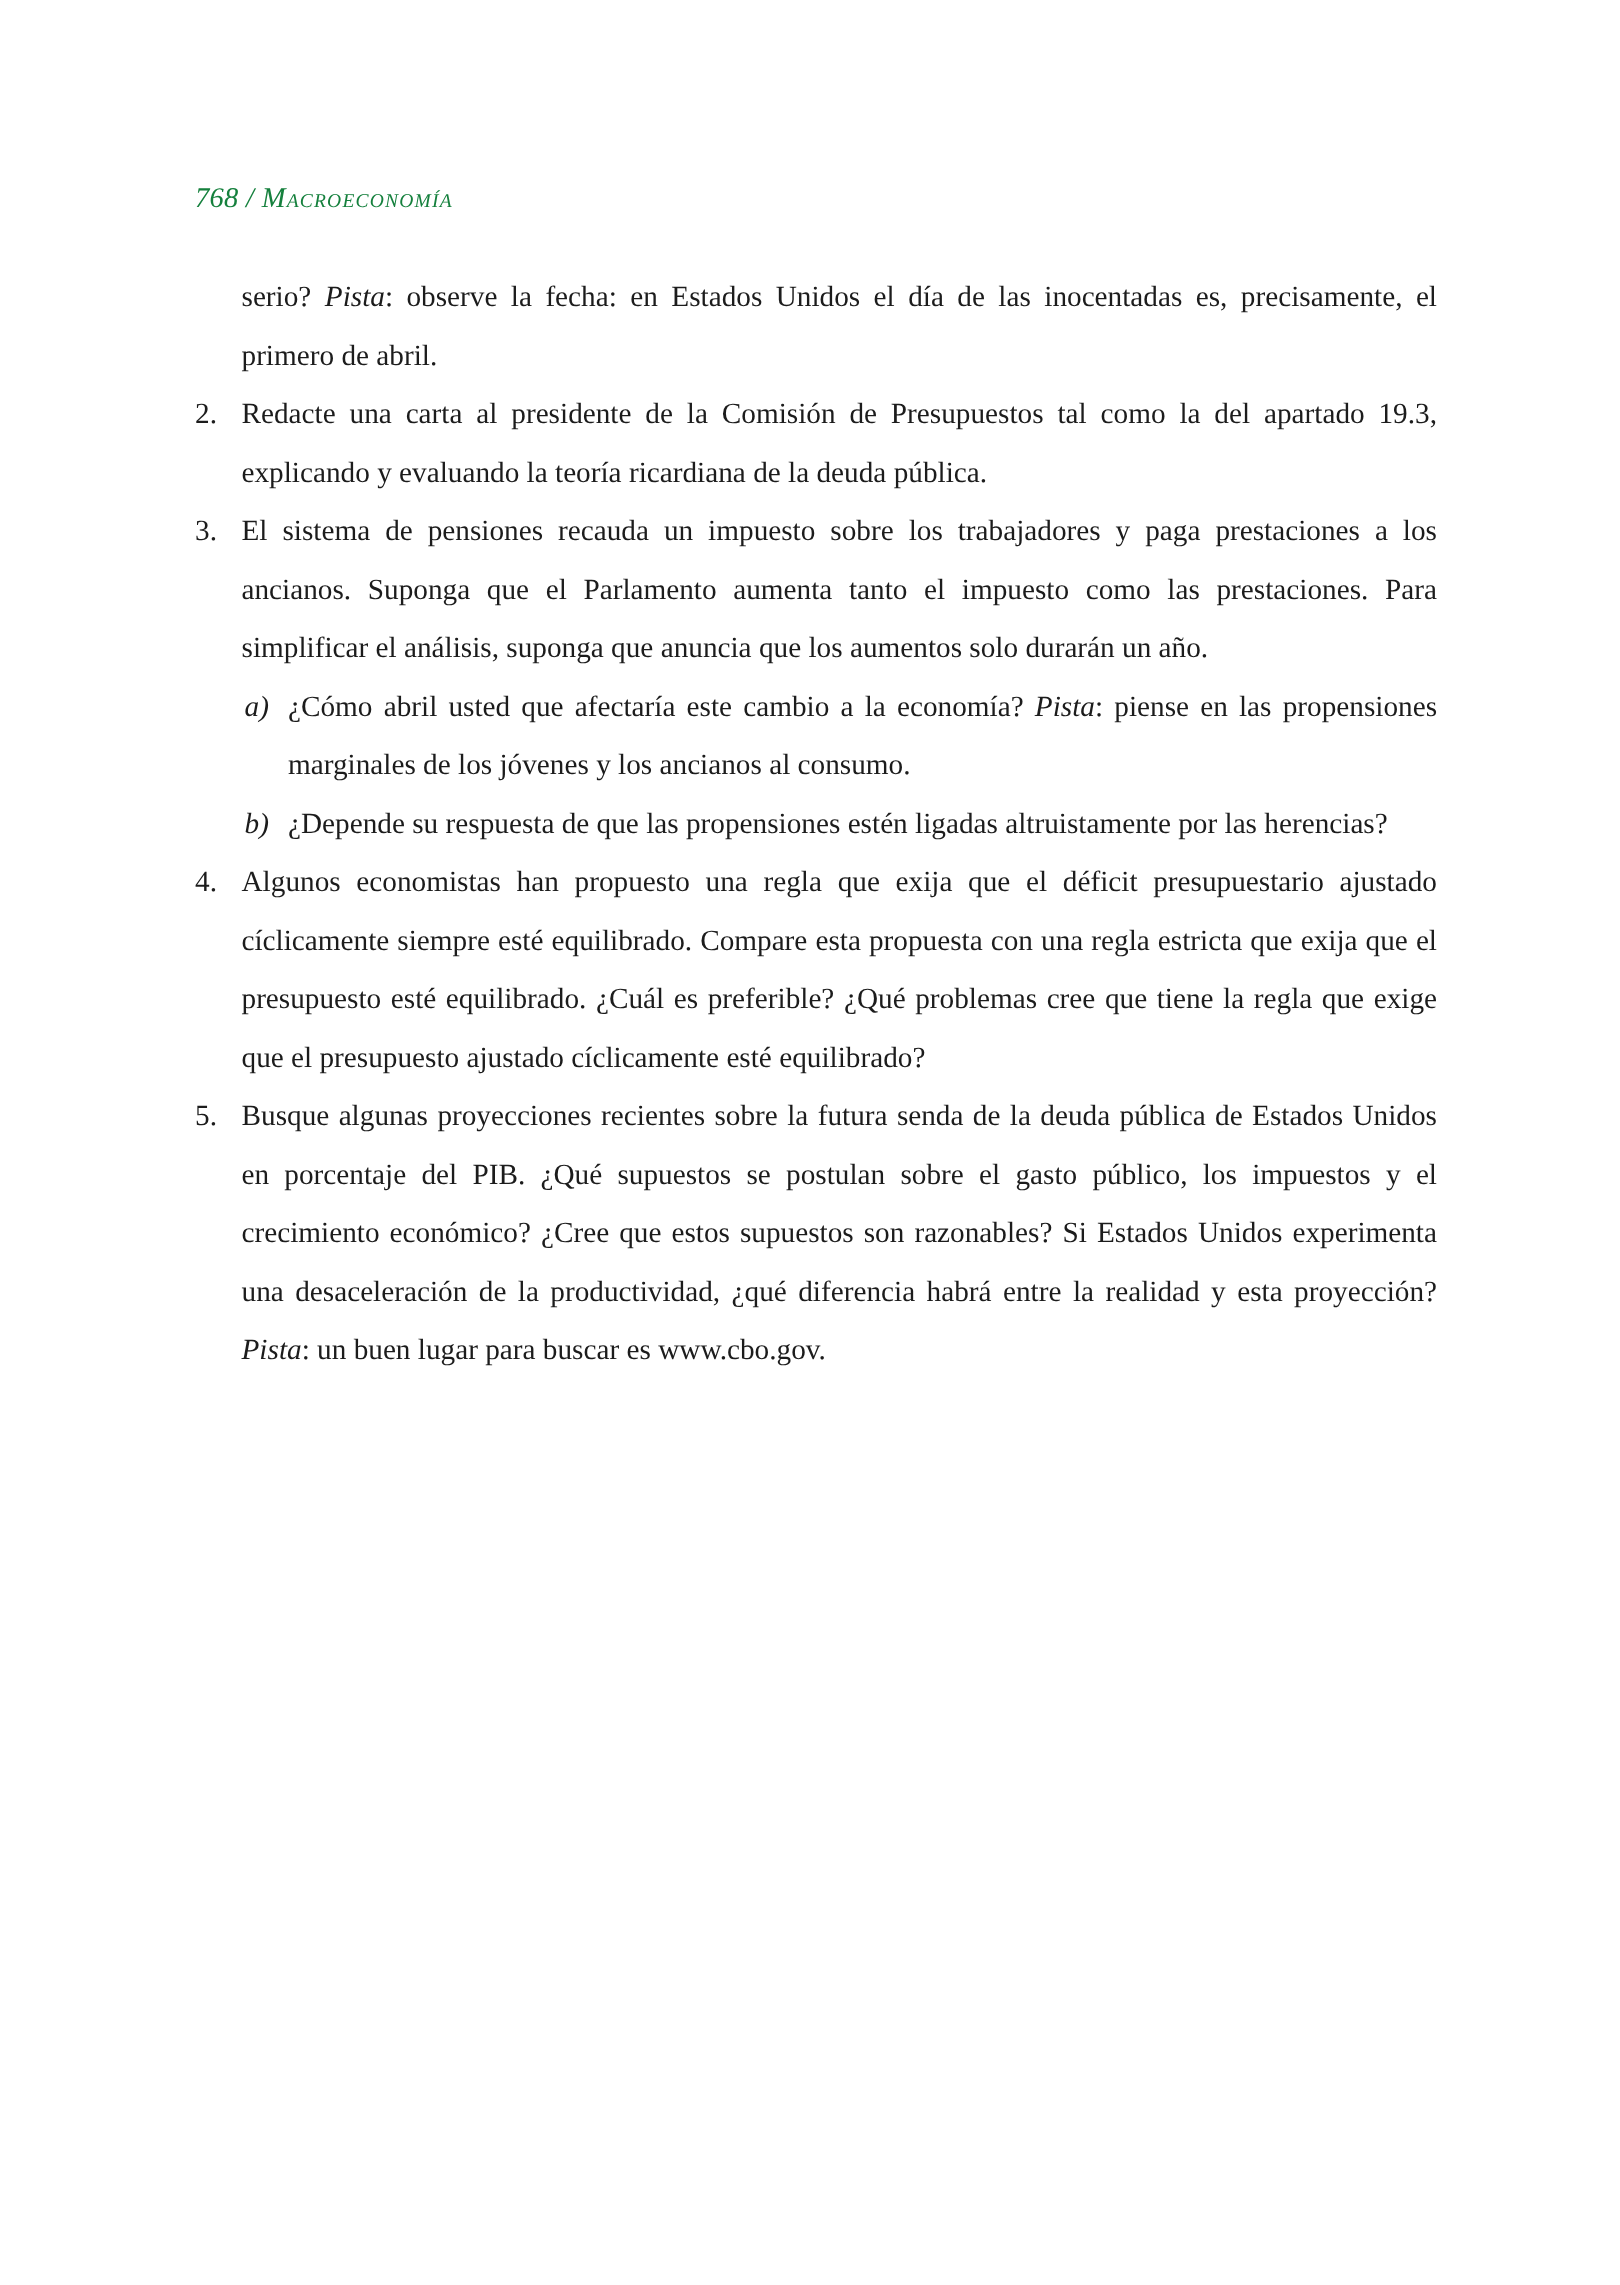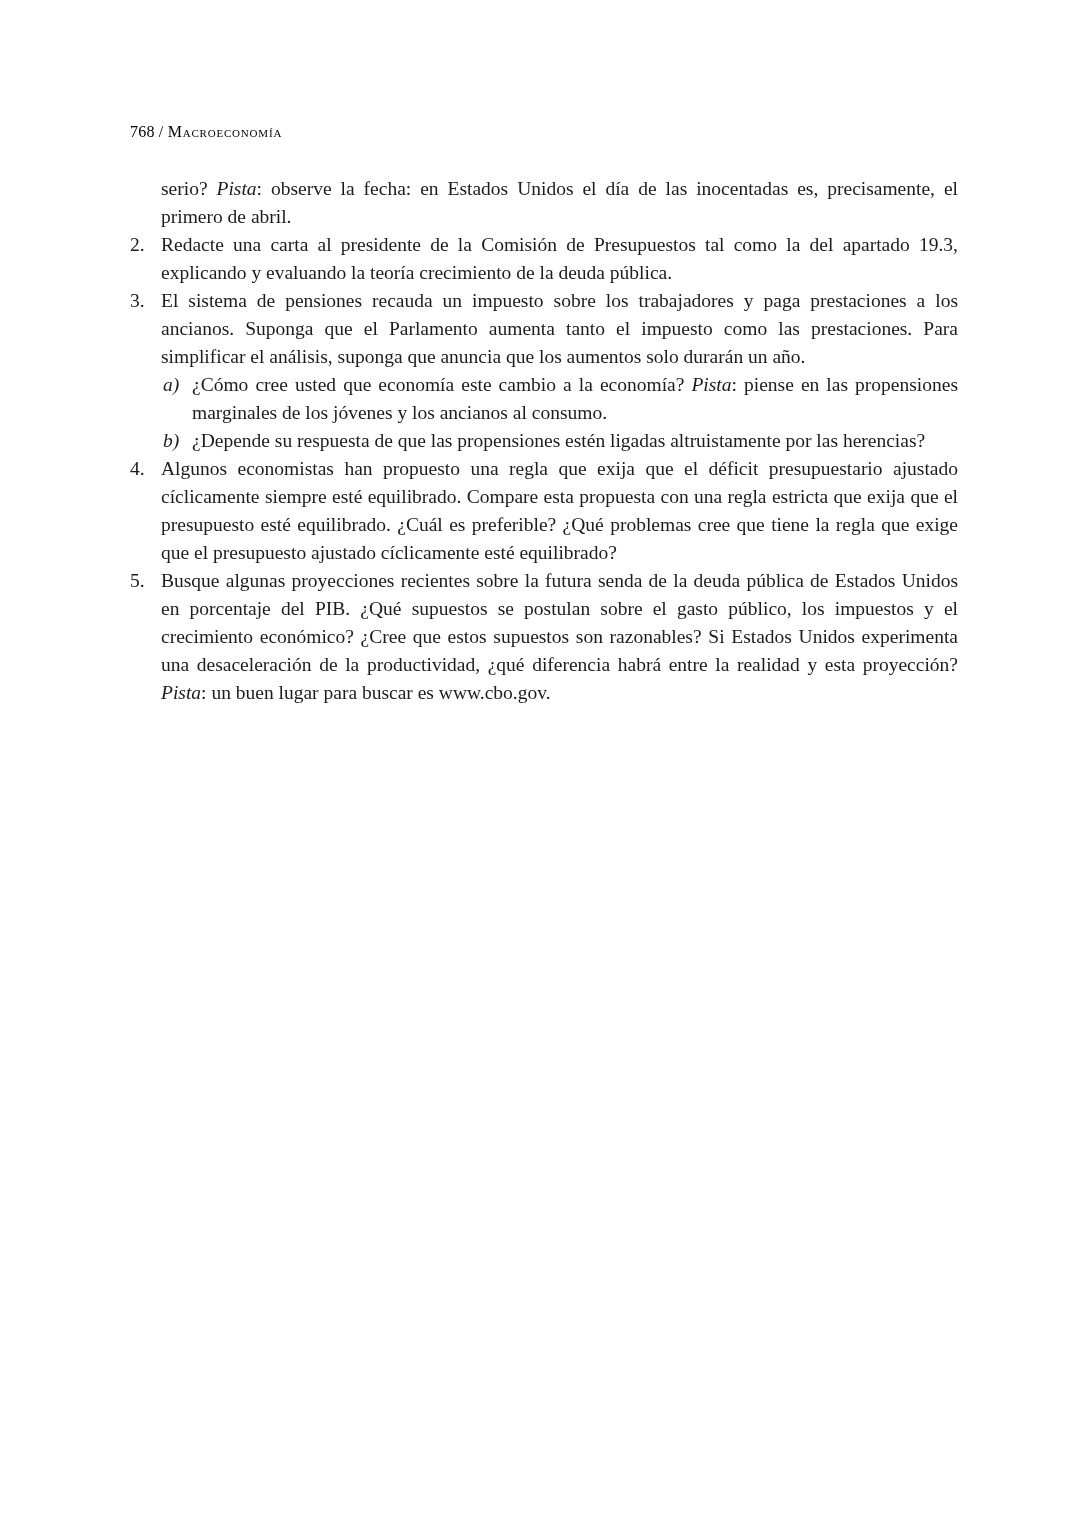--- a/index.html
+++ b/index.html
@@ -15,33 +15,34 @@
     font-family: "Liberation Serif", "DejaVu Serif", serif;
     color: #1c1c1c;
     box-sizing: border-box;
     overflow: hidden;
   }
   .content {
     box-sizing: border-box;
     padding: 122px 122px 0 130px;
   }
   .running-head {
-    font-size: 16px;
+    font-size: 19px;
     line-height: 1.2;
     margin-bottom: 34px;
     letter-spacing: 0.2px;
-    color: #000000;
+    color: #15803d;
+    font-style: italic;
   }
   .running-head .smallcaps {
     font-variant: small-caps;
     letter-spacing: 0.8px;
   }
   .exercise-list {
     font-size: 19.5px;
-    line-height: 28px;
+    line-height: 39px;
   }
   .ex-row {
     display: flex;
     align-items: flex-start;
   }
   .ex-row .marker {
     flex: 0 0 31px;
     text-align: left;
   }
   .ex-row.sub {
@@ -70,29 +71,29 @@
       <span>768</span><span> / </span><span class="smallcaps">Macroeconomía</span>
     </div>
 
     <div class="exercise-list">
         <div class="ex-row">
           <span class="marker"></span>
           <div class="ex-body"><span class="">serio? </span><span class="it">Pista</span><span class="">: observe la fecha: en Estados Unidos el día de las inocentadas es, precisamente, el primero de abril.</span></div>
         </div>
         <div class="ex-row">
           <span class="marker">2.</span>
-          <div class="ex-body"><span class="">Redacte una carta al presidente de la Comisión de Presupuestos tal como la del apartado 19.3, explicando y evaluando la teoría crecimiento de la deuda pública.</span></div>
+          <div class="ex-body"><span class="">Redacte una carta al presidente de la Comisión de Presupuestos tal como la del apartado 19.3, explicando y evaluando la teoría ricardiana de la deuda pública.</span></div>
         </div>
         <div class="ex-row">
           <span class="marker">3.</span>
           <div class="ex-body"><span class="">El sistema de pensiones recauda un impuesto sobre los trabajadores y paga prestaciones a los ancianos. Suponga que el Parlamento aumenta tanto el impuesto como las prestaciones. Para simplificar el análisis, suponga que anuncia que los aumentos solo durarán un año.</span></div>
         </div>
         <div class="ex-row sub">
           <span class="marker it">a)</span>
-          <div class="ex-body"><span class="">¿Cómo cree usted que economía este cambio a la economía? </span><span class="it">Pista</span><span class="">: piense en las propensiones marginales de los jóvenes y los ancianos al consumo.</span></div>
+          <div class="ex-body"><span class="">¿Cómo abril usted que afectaría este cambio a la economía? </span><span class="it">Pista</span><span class="">: piense en las propensiones marginales de los jóvenes y los ancianos al consumo.</span></div>
         </div>
         <div class="ex-row sub">
           <span class="marker it">b)</span>
           <div class="ex-body"><span class="">¿Depende su respuesta de que las propensiones estén ligadas altruistamente por las herencias?</span></div>
         </div>
         <div class="ex-row">
           <span class="marker">4.</span>
           <div class="ex-body"><span class="">Algunos economistas han propuesto una regla que exija que el déficit presupuestario ajustado cíclicamente siempre esté equilibrado. Compare esta propuesta con una regla estricta que exija que el presupuesto esté equilibrado. ¿Cuál es preferible? ¿Qué problemas cree que tiene la regla que exige que el presupuesto ajustado cíclicamente esté equilibrado?</span></div>
         </div>
         <div class="ex-row">

